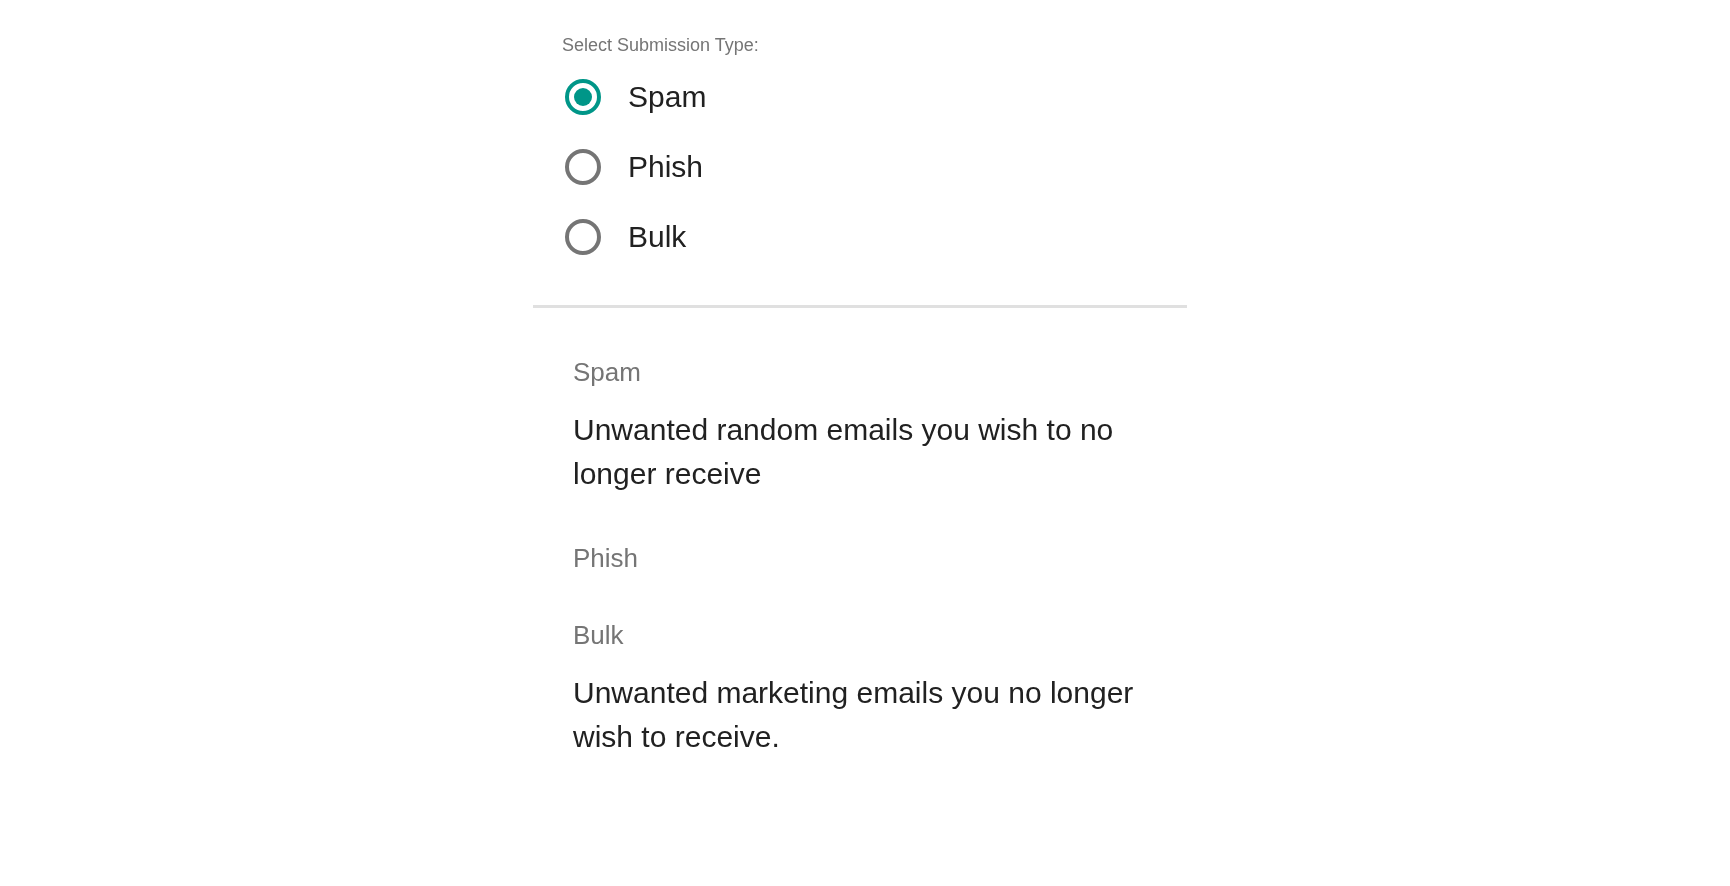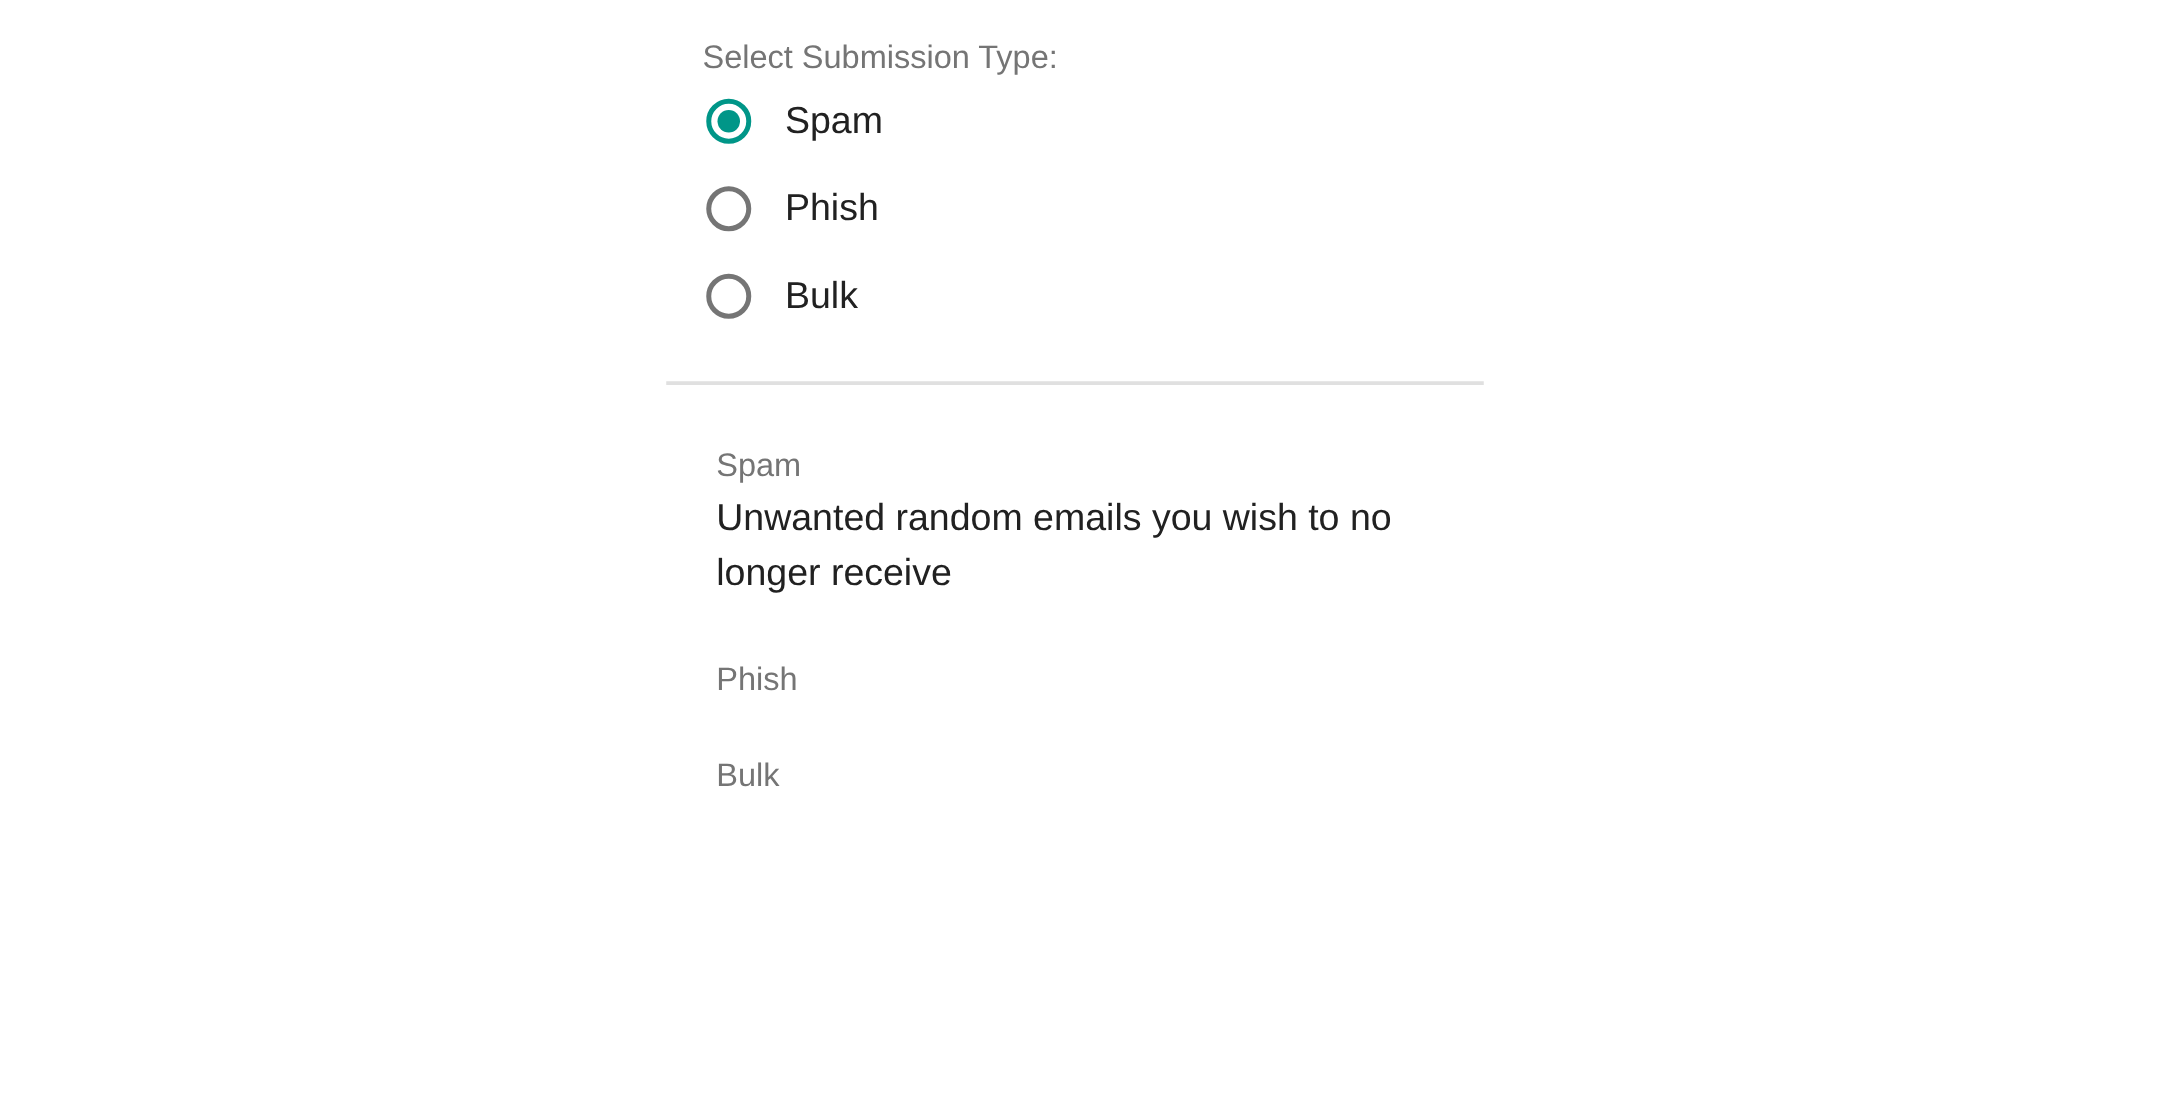--- a/index.html
+++ b/index.html
@@ -22,21 +22,21 @@
     position:absolute;
     left:533px;
     top:0;
     width:654px;
     height:886px;
   }
   .form-label{
     position:absolute;
     left:29px;
     top:30px;
-    font-size:26px;
+    font-size:18px;
     line-height:30px;
     color:var(--text-secondary);
     white-space:nowrap;
   }
   .radio-group{
     position:absolute;
     left:0;
     top:62px;
     width:100%;
   }
@@ -93,21 +93,21 @@
   }
   .definition{
     margin-bottom:47px;
   }
   .definition .term{
     font-size:26px;
     line-height:30px;
     color:var(--text-secondary);
   }
   .definition .description{
-    margin-top:6px;
+    margin-top:21px;
     font-size:30px;
     line-height:44px;
     color:var(--text-primary);
     white-space:pre-line;
   }
 </style>
 </head>
 <body>
 
 <div class="content">
@@ -142,17 +142,19 @@
       <div class="description">Unwanted random emails you wish to no
 longer receive</div>
     </div>
 
     <div class="definition">
       <div class="term">Phish</div>
     </div>
 
     <div class="definition">
       <div class="term">Bulk</div>
+      <div class="description">Unwanted marketing emails you no longer
+wish to receive.</div>
     </div>
 
   </div>
 
 </div>
 
 </body></html>

